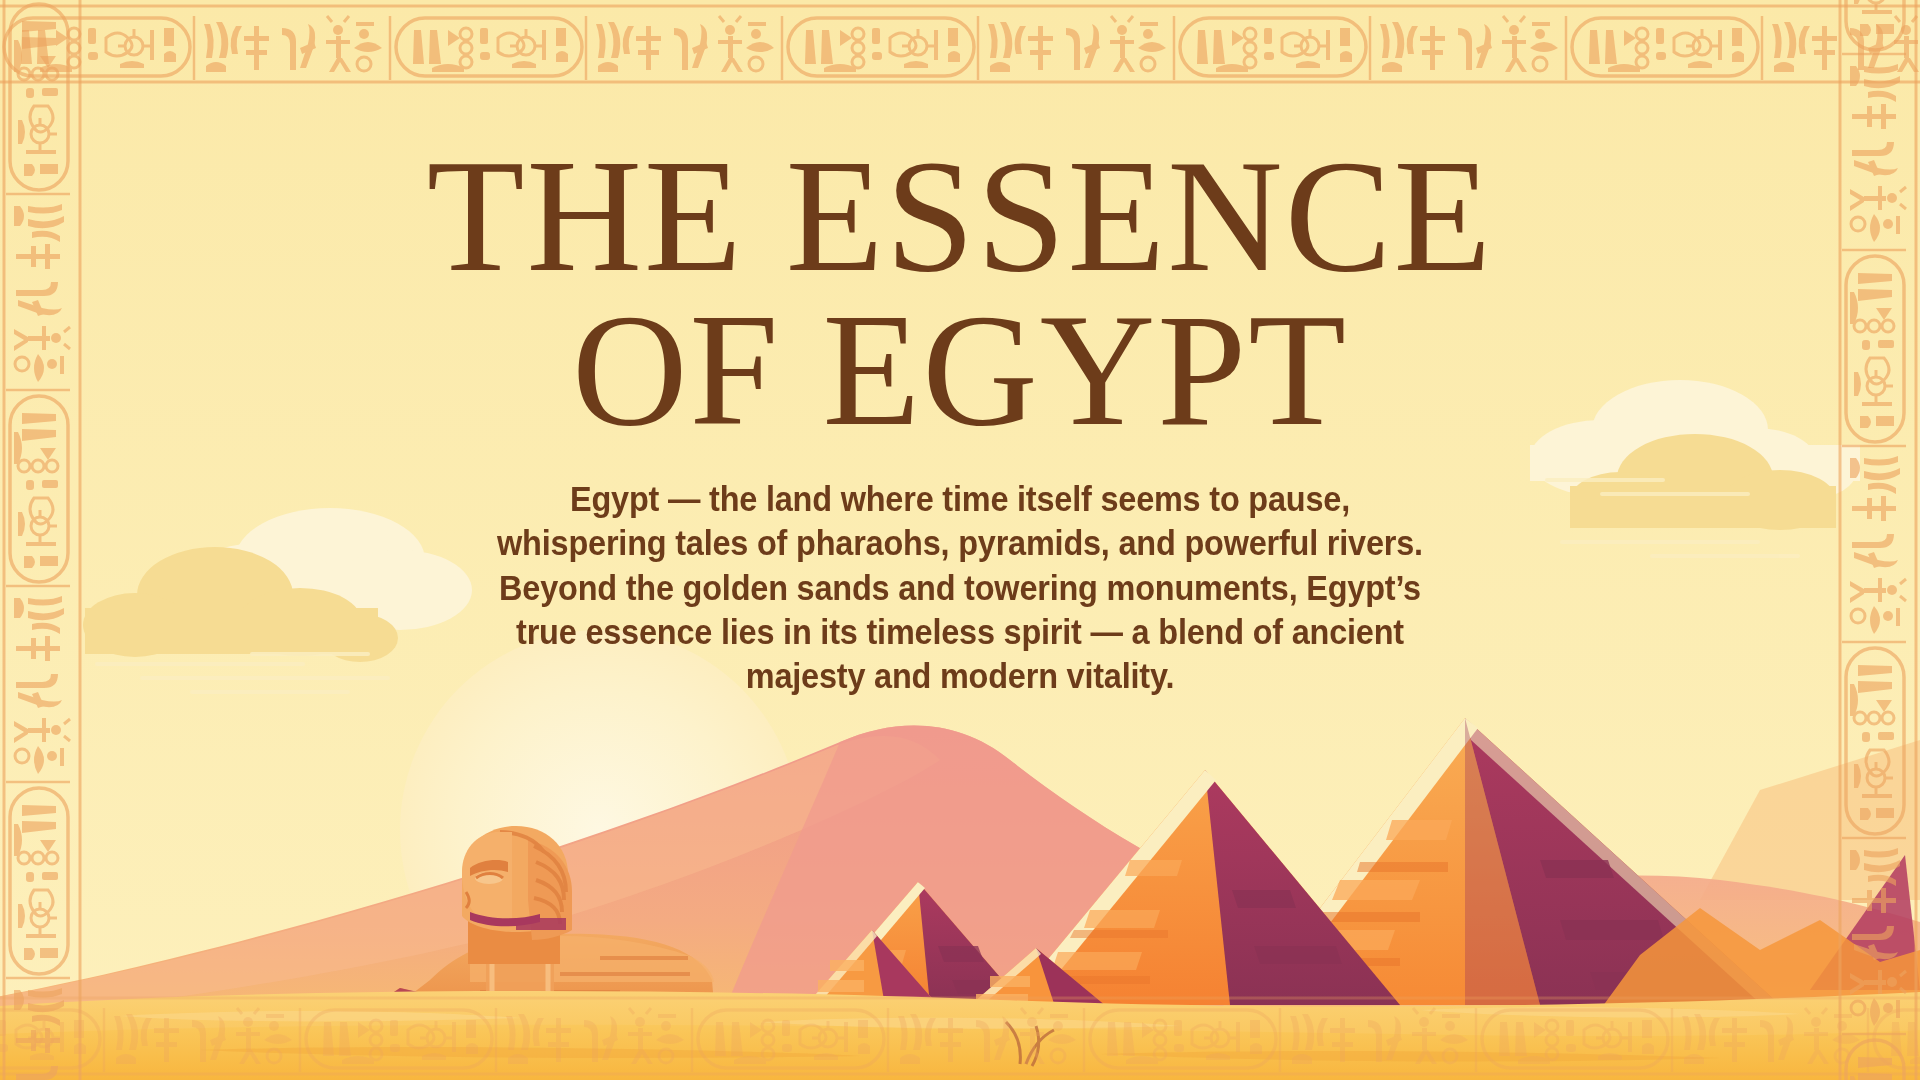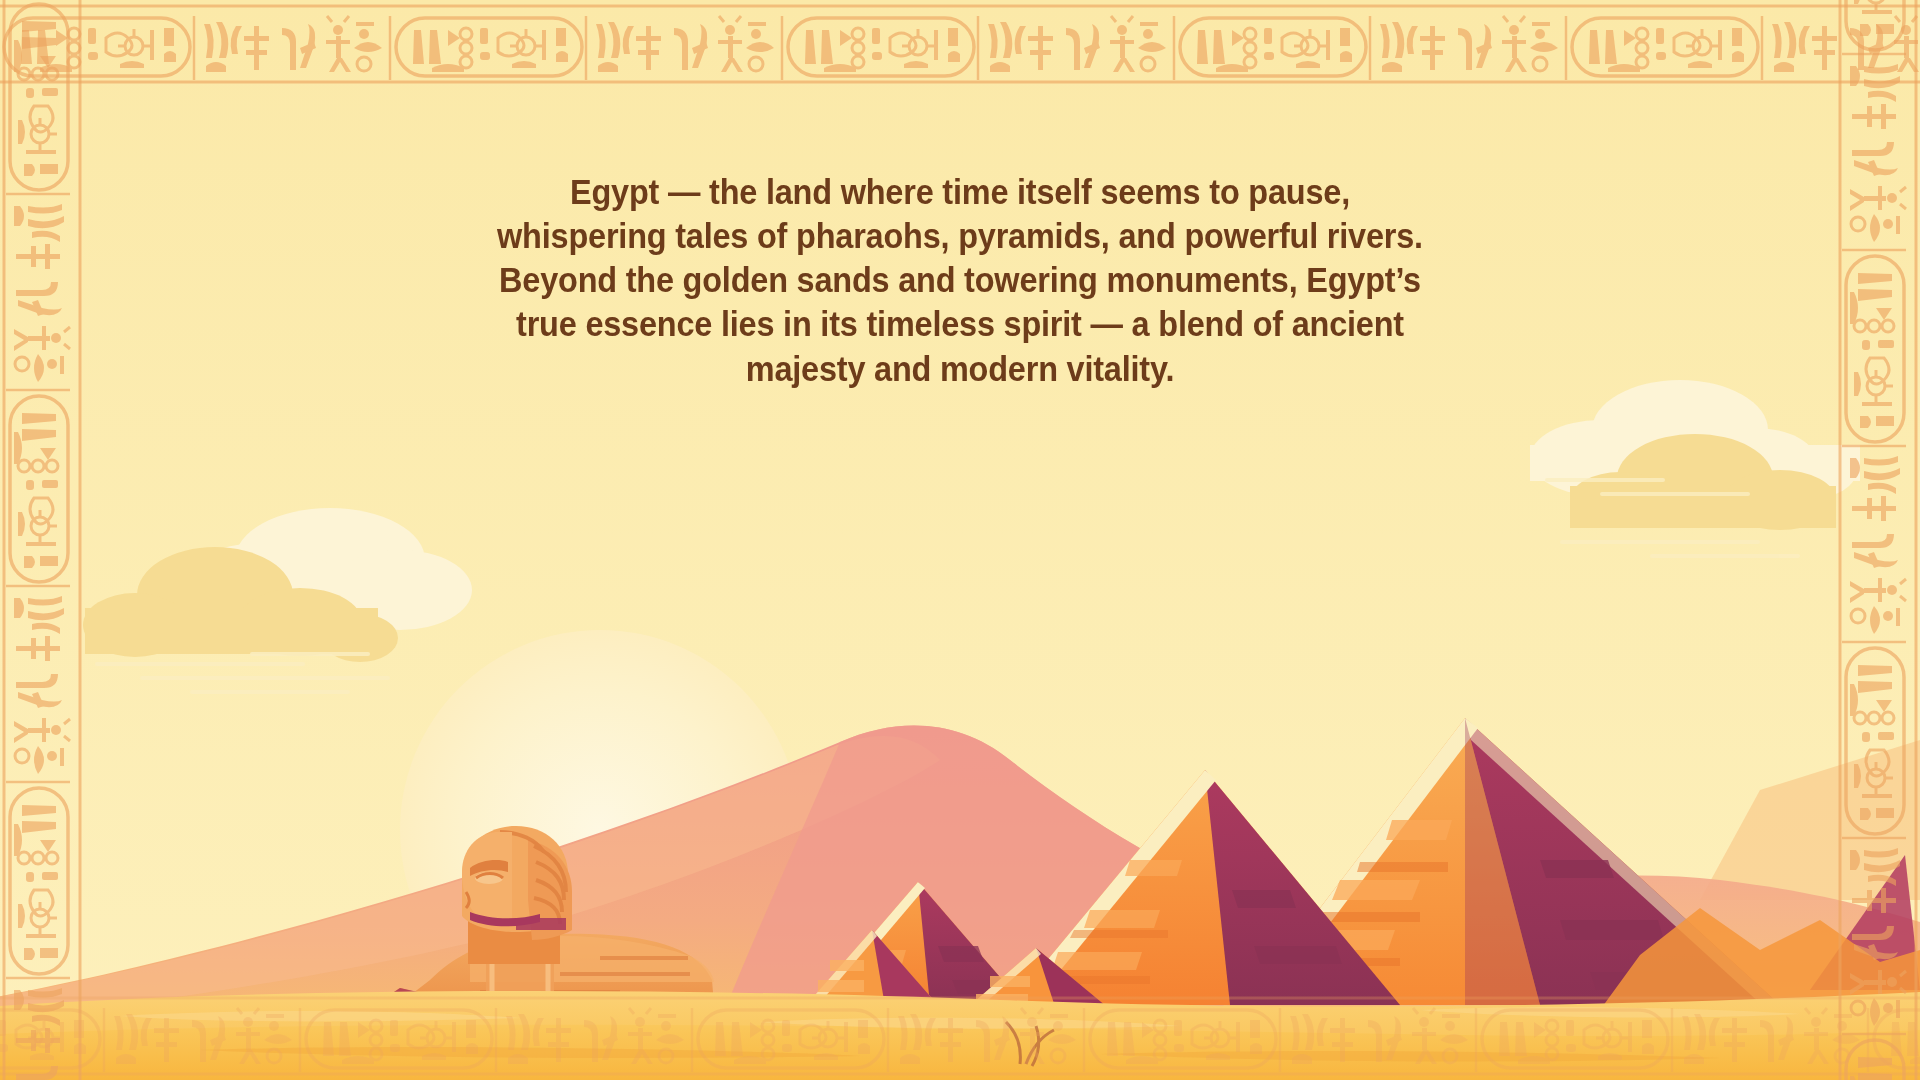--- a/index.html
+++ b/index.html
@@ -442,16 +442,18 @@
     <svg width="84" height="1080" viewBox="0 0 84 1080">
       <g transform="rotate(90 0 0) translate(0 -84)">
         <line x1="0" y1="4" x2="1080" y2="4" stroke="#eda45f" stroke-width="3"></line>
         <line x1="0" y1="80" x2="1080" y2="80" stroke="#eda45f" stroke-width="3"></line>
         <use href="#glyphrow" y="6" x="-140"></use>
       </g>
     </svg>
   </div>
 
   <div id="textblock">
+    <h1 id="title">THE ESSENCE
+OF EGYPT</h1>
     <p id="subtitle">Egypt — the land where time itself seems to pause, whispering tales of pharaohs, pyramids, and powerful rivers. Beyond the golden sands and towering monuments, Egypt’s true essence lies in its timeless spirit — a blend of ancient majesty and modern vitality.</p>
   </div>
 
 </div>
 
 </body></html>

